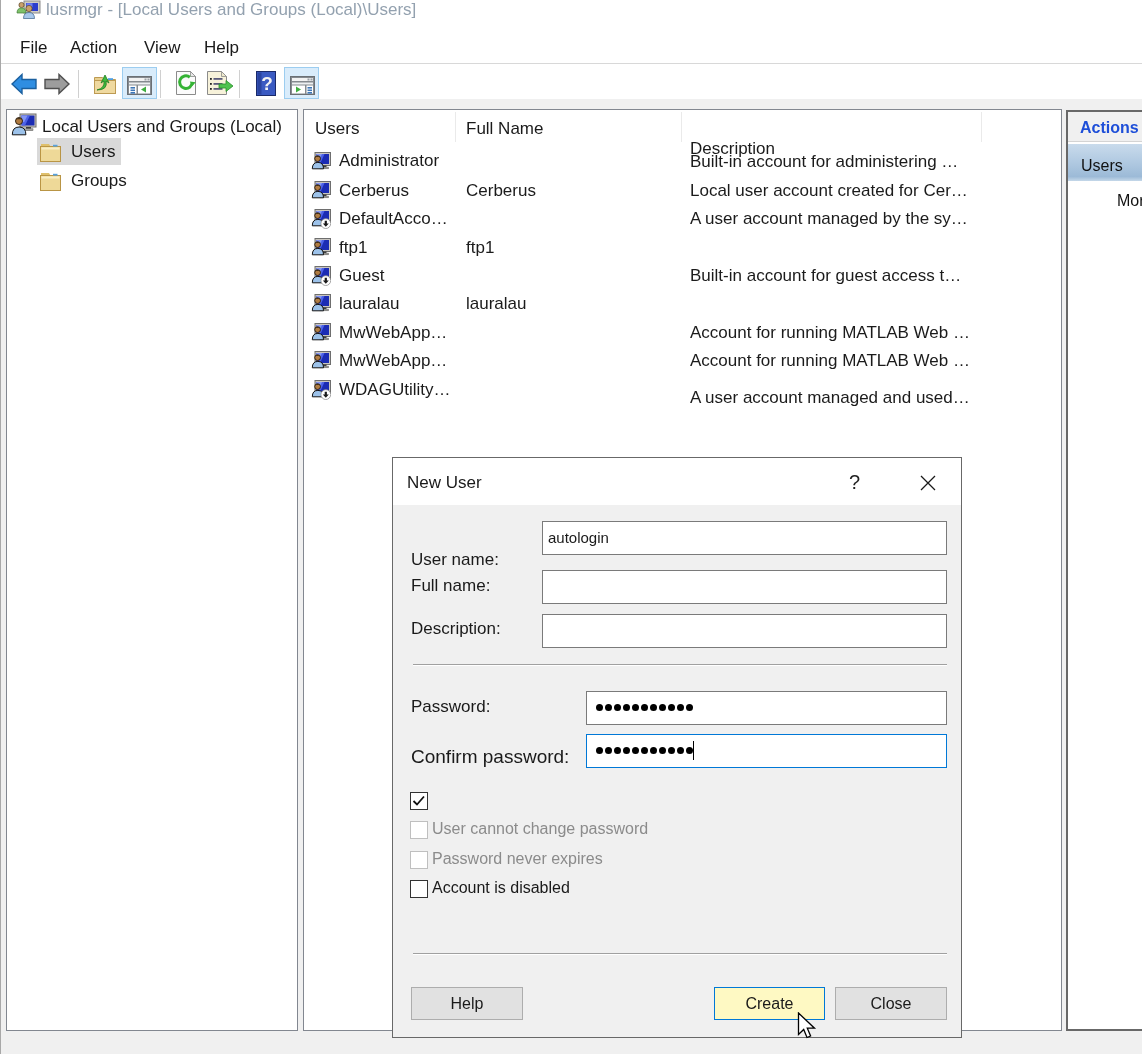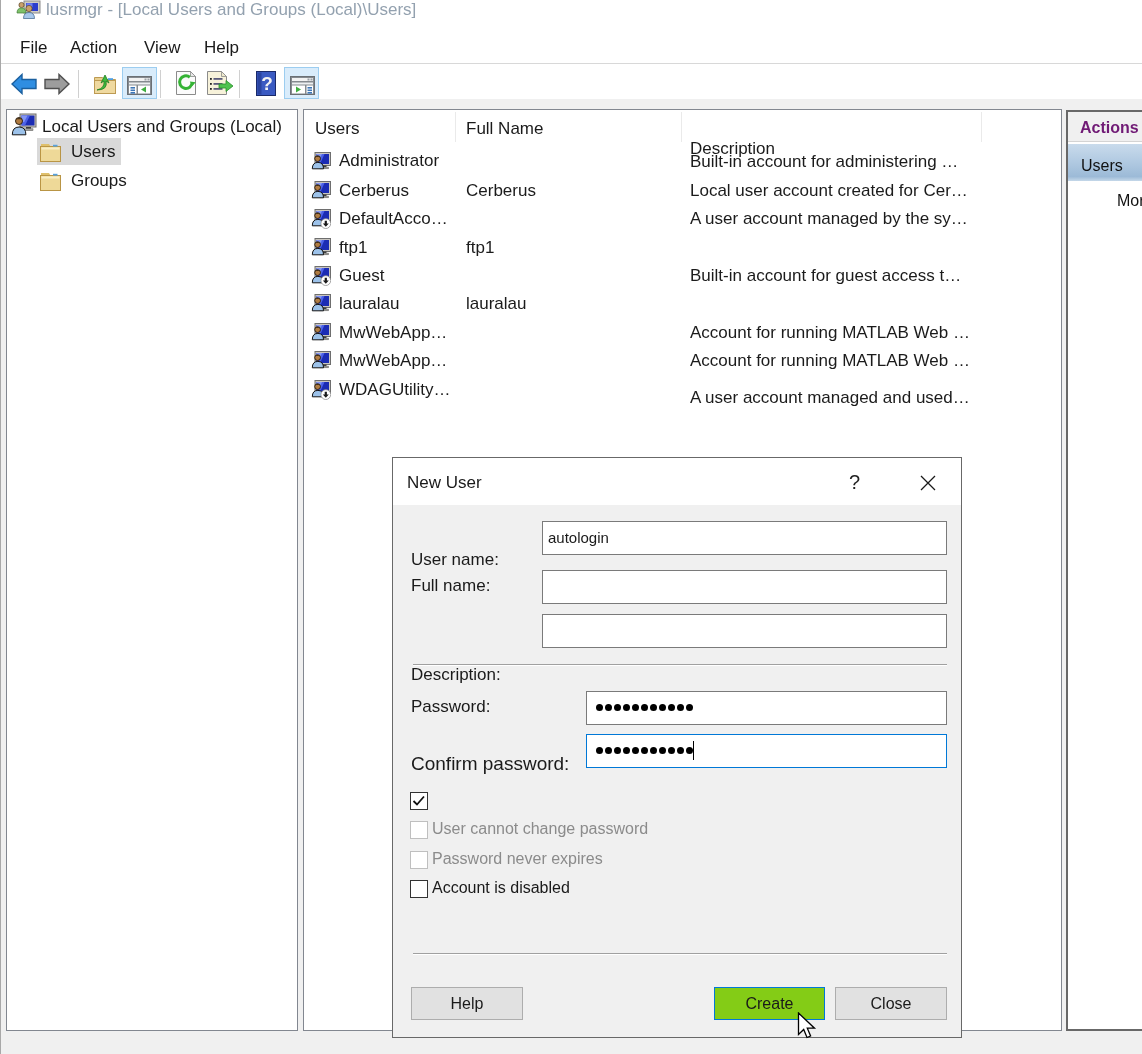--- a/index.html
+++ b/index.html
@@ -135,21 +135,21 @@
     <rect x="17.5" y="16" width="4.5" height="1.6" fill="#3c76b8"></rect>
   </svg>
   <div id="tbband" class="abs"></div>
 
   <div id="mainbg" class="abs"></div>
   <div id="leftpane" class="abs"></div>
   <div id="midpane" class="abs"></div>
   <div id="statusbar" class="abs"></div>
   <div id="actionpane" class="abs">
     <div id="acthdr" class="abs">
-        <div class="abs" style="left:12px; top:6px; font-size:16px; line-height:20px; font-weight:bold; color:#701a75;">Actions</div>
+        <div class="abs" style="left:12px; top:6px; font-size:16px; line-height:20px; font-weight:bold; color:#1d4ed8;">Actions</div>
       </div>
     <div id="actusers" class="abs">
         <div class="abs" style="left:13px; top:12px; font-size:16px; line-height:20px; color:#111;">Users</div>
       </div>
     <div class="abs" style="left:49px; top:79px; font-size:16px; line-height:20px; color:#111; white-space:nowrap;">More Actions</div>
   </div>
 
   <div id="treesel" class="abs"></div>
   <svg class="abs" style="left:11px; top:113px;" width="26" height="25" viewBox="0 0 26 25">
     <rect x="9" y="1" width="16" height="13" fill="#c9c6bf" stroke="#6e6e6e"></rect>
@@ -271,42 +271,42 @@
       <path d="M1,1 L15,15 M15,1 L1,15" stroke="#1a1a1a" stroke-width="1.3"></path>
     </svg>
 
     <div class="abs dlabel" style="left:18px; top:72px;margin-top:20px;">User name:</div>
     <div class="dinput" style="left:149px; top:63px; width:405px; height:34px;"></div>
     <div class="abs" style="left:155px; top:70px; font-size:15px; line-height:19px; color:#1a1a1a;">autologin</div>
 
     <div class="abs dlabel" style="left:18px; top:118px;">Full name:</div>
     <div class="dinput" style="left:149px; top:112px; width:405px; height:34px;"></div>
 
-    <div class="abs dlabel" style="left:18px; top:161px;margin-top:46px;">Description:</div>
+    <div class="abs dlabel" style="left:18px; top:161px;">Description:</div>
     <div class="dinput" style="left:149px; top:156px; width:405px; height:34px;"></div>
 
     <div class="abs dsep" style="top:206px;"></div>
 
     <div class="abs dlabel" style="left:18px; top:239px;">Password:</div>
     <div class="dinput" style="left:193px; top:233px; width:361px; height:34px;"></div>
     <div class="abs dots" style="left:203px; top:246px;">
       <div class="dot"></div>
         <div class="dot"></div>
         <div class="dot"></div>
         <div class="dot"></div>
         <div class="dot"></div>
         <div class="dot"></div>
         <div class="dot"></div>
         <div class="dot"></div>
         <div class="dot"></div>
         <div class="dot"></div>
         <div class="dot"></div>
     </div>
 
-    <div class="abs dlabel" style="left:18px; top:296px; font-size:19px;">Confirm password:</div>
+    <div class="abs dlabel" style="left:18px; top:289px; font-size:19px;">Confirm password:</div>
     <div class="dinput" style="left:193px; top:276px; width:361px; height:34px; border-color:#0078d7;"></div>
     <div class="abs dots" style="left:203px; top:289px;">
       <div class="dot"></div>
         <div class="dot"></div>
         <div class="dot"></div>
         <div class="dot"></div>
         <div class="dot"></div>
         <div class="dot"></div>
         <div class="dot"></div>
         <div class="dot"></div>
@@ -324,20 +324,20 @@
     <div class="cb cbdis" style="top:363px;"></div>
     <div class="cblabel" style="top:361px; color:#8b8b8b;">User cannot change password</div>
     <div class="cb cbdis" style="top:393px;"></div>
     <div class="cblabel" style="top:391px; color:#8b8b8b;">Password never expires</div>
     <div class="cb" style="top:422px;"></div>
     <div class="cblabel" style="top:420px; color:#1a1a1a;">Account is disabled</div>
 
     <div class="abs dsep" style="top:495px;"></div>
 
     <div class="btn" style="left:18px; width:112px;">Help</div>
-    <div class="btn" style="left:321px; width:111px; background:#84cc16; border-color:#0078d7;">Create</div>
+    <div class="btn" style="left:321px; width:111px; background:#fef9c3; border-color:#0078d7;">Create</div>
     <div class="btn" style="left:442px; width:112px;">Close</div>
   </div>
 
   <svg class="abs" style="left:797px; top:1012px; z-index:50;" width="23" height="32" viewBox="0 0 23 32">
     <path d="M1.5,1 L1.5,22.5 L6.7,17.5 L10,25.5 L13.6,24 L10.3,16.2 L17.5,16.2 Z" fill="#fff" stroke="#000" stroke-width="1.3"></path>
   </svg>
 </div>
 
 </body></html>

